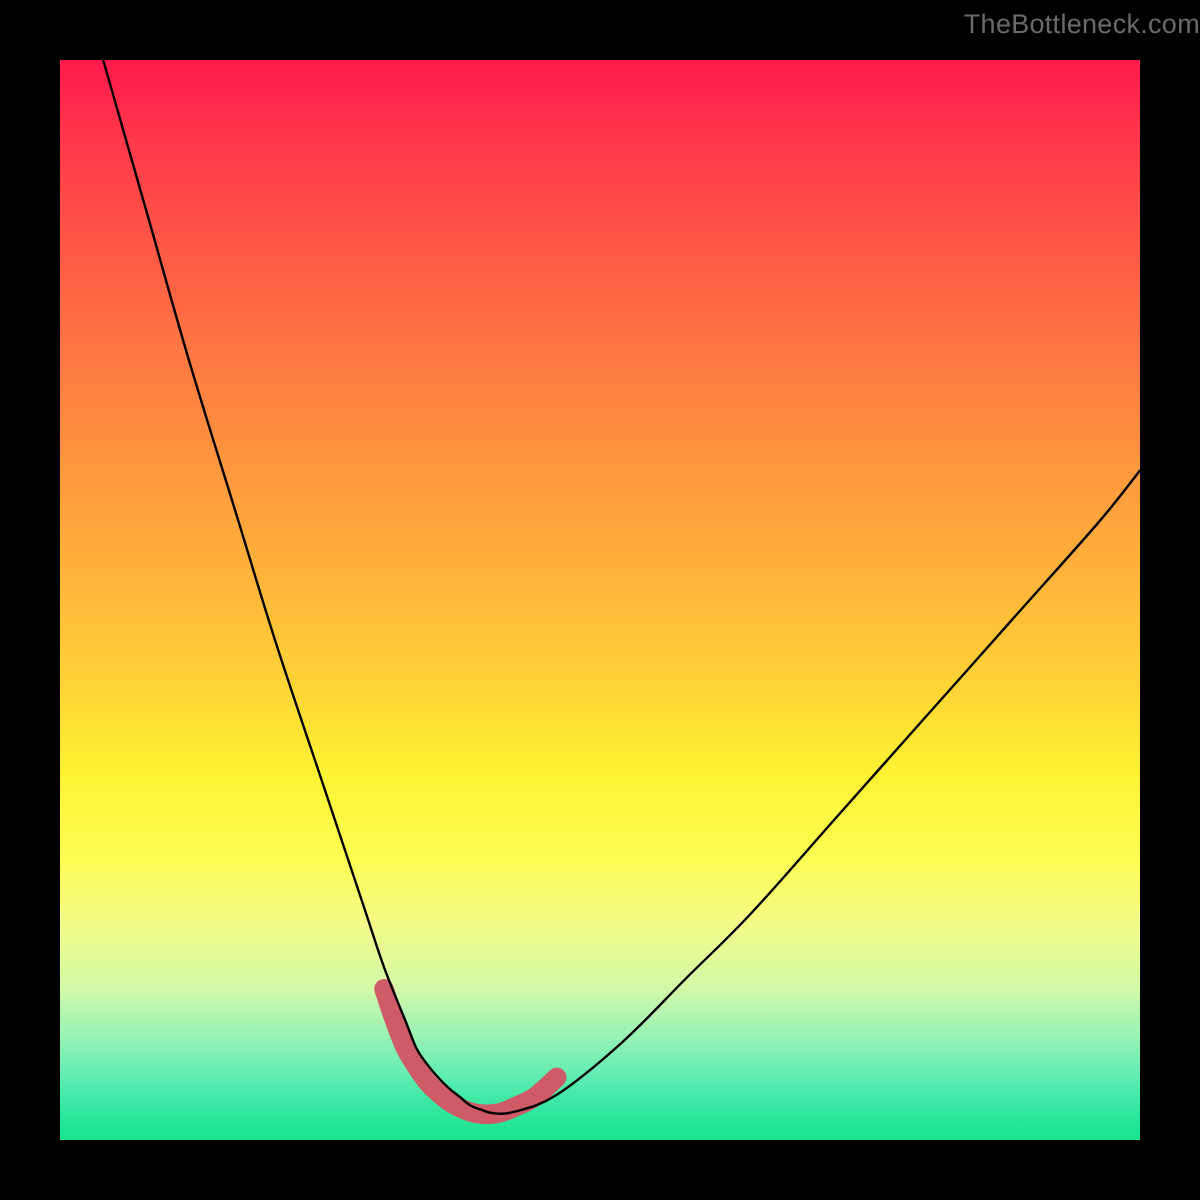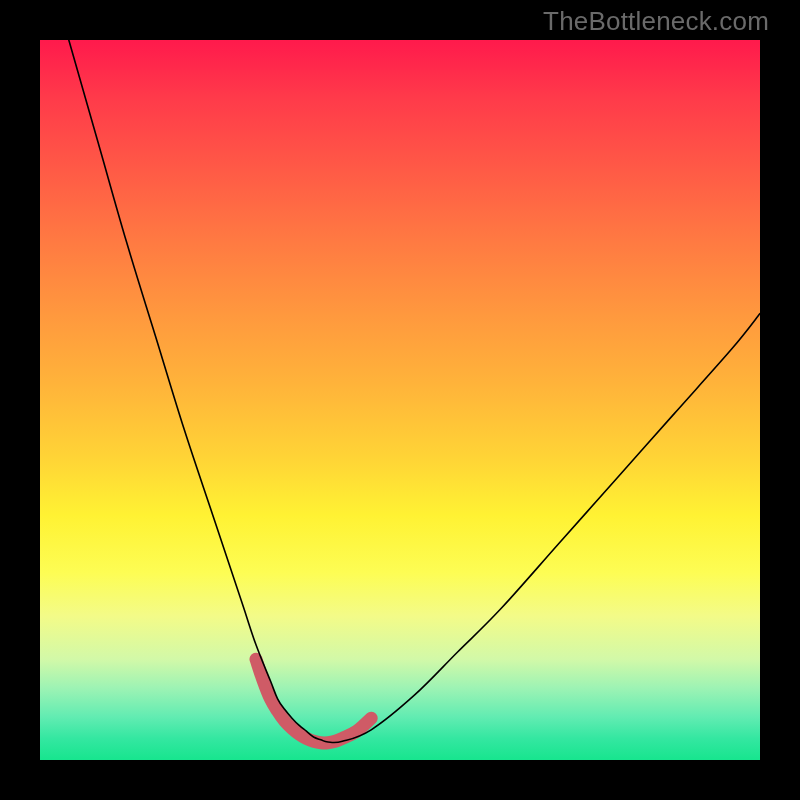--- a/index.html
+++ b/index.html
@@ -38,23 +38,23 @@
       #d2f9a8 86%,
       #9df3b4 90%,
       #62ecb2 94%,
       #34e7a1 97%,
       #17e58e 100%
     );
   }
   .watermark {
     position: absolute;
     top: 6px;
-    right: 31px;
+    right: 0;
     color: #6a6a6a;
-    font-size: 26px;
+    font-size: 18px;
     letter-spacing: 0.2px;
     user-select: none;
   }
   svg.curve {
     position: absolute;
     left: 0;
     top: 0;
     width: 720px;
     height: 720px;
     overflow: visible;

